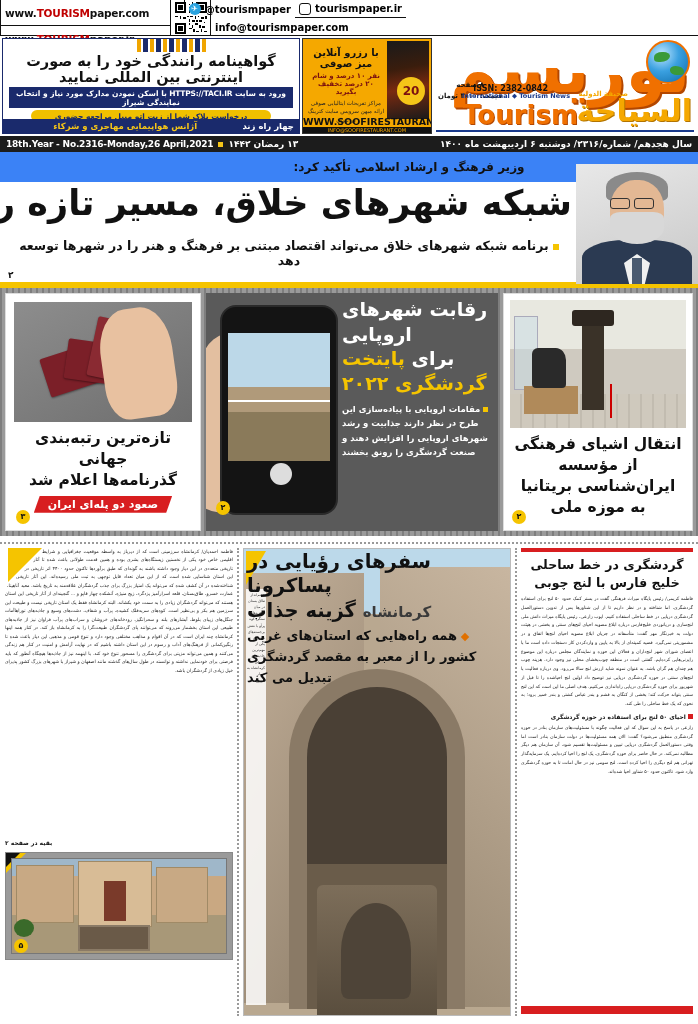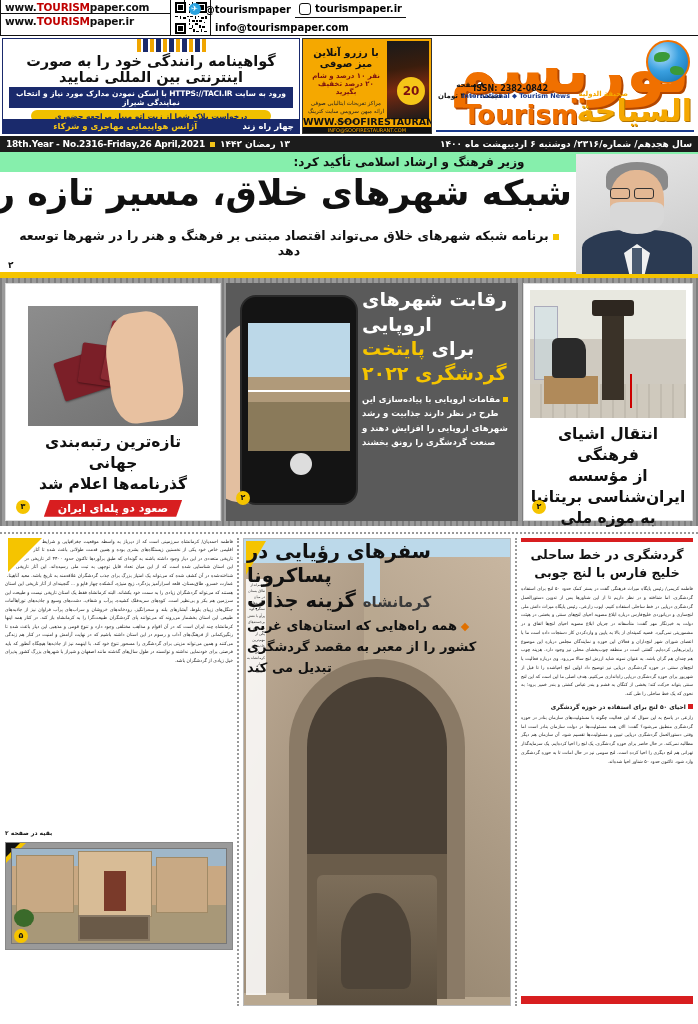--- a/index.html
+++ b/index.html
@@ -8,21 +8,21 @@
     background: #ffffff;
     font-family: "DejaVu Sans", "Liberation Sans", sans-serif;
     overflow: hidden;
   }
   .page { position: relative; width: 698px; height: 1024px; background: #fff; }
 
   
   .topstrip { display: flex; height: 36px; border-bottom: 1px solid #111; }
   .ts-left { width: 170px; border-left: 1px solid #111; }
   .ts-row {
-    height: 14px; display: flex; align-items: center; justify-content: flex-start;
+    height: 26px; display: flex; align-items: center; justify-content: flex-start;
     padding: 0 4px; font-size: 10.5px; font-weight: bold; color: #111;
     direction: ltr; border-bottom: 1px solid #111; letter-spacing: -.2px;
   }
   .ts-row:last-child { border-bottom: none; }
   .ts-row .hl { color: #c00000; }
   .qrbox { width: 40px; border-left: 1px solid #111; padding: 3px; display:flex; align-items:center; justify-content:center;}
   .qr { width: 32px; height: 32px; }
   .ts-mid { width: 196px; border-left: 1px solid #111; }
   .ts-soc { height: 18px; display: flex; align-items: center; gap: 4px; padding: 0 4px;
             font-size: 10px; font-weight: bold; direction: ltr; border-bottom: 1px solid #111; }
@@ -94,21 +94,21 @@
   .datebar { height: 16px; background:#1c1c1c; color:#fff; display:flex; align-items:center;
     padding: 0 6px; font-size: 9px; font-weight:bold; }
   .db-en { direction:ltr; flex:0 0 auto; letter-spacing:-.2px;}
   .db-sq { width:5px; height:5px; background:#f5c518; margin:0 5px; flex:0 0 auto;}
   .db-hijri { flex:0 0 auto; }
   .db-spacer { flex:1; }
   .db-fa { flex:0 0 auto; }
 
   
   .lead { position: relative; background:#fff; }
-  .lead-kicker { background:#86efac; height:20px; display:flex; align-items:center;
+  .lead-kicker { background:#3b82f6; height:30px; display:flex; align-items:center;
     justify-content:center; font-size:12px; font-weight:bold; color:#111; padding-left:120px;}
   .lead-body { position:relative; height:100px; }
   .lead-h1 { position:absolute; right:126px; left:6px; top:2px; text-align:center;
     font-size:35px; font-weight:bold; color:#111; letter-spacing:-1.5px; line-height:1.1; white-space:nowrap;}
   .lead-sub { position:absolute; right:126px; left:6px; bottom:14px; text-align:center;
     font-size:12.5px; font-weight:bold; color:#111; letter-spacing:-.3px;}
   .lead-sub .bullet { display:inline-block; width:6px; height:6px; background:#f5c400; margin-left:4px;}
   .lead-pg { position:absolute; left:8px; bottom:2px; font-size:9px; font-weight:bold; color:#111;}
   .lead-portrait { position:absolute; right:0; top:-18px; width:122px; height:120px; overflow:hidden;}
   .lp-bg { position:absolute; inset:0; background:linear-gradient(160deg,#e8e8e8,#c8c8c8);}
@@ -119,21 +119,21 @@
   .lp-hair { position:absolute; left:30px; top:8px; width:62px; height:30px; background:#8a8a8a; border-radius:50% 50% 20% 20%;}
   .lp-beard { position:absolute; left:34px; top:48px; width:54px; height:32px; background:#d8d8d8; border-radius:20% 20% 50% 50%;}
   .lp-gl { position:absolute; top:34px; width:20px; height:11px; border:1.5px solid #333; border-radius:3px;}
   .lp-gl.l { left:34px; } .lp-gl.r { left:58px; }
   .lead-rule { height:6px; background:#f5c400; }
 
   
   .triple { display:flex; height:248px; background:#9a9a9a; padding:5px; gap:5px;
     background-image: repeating-linear-gradient(90deg,#7e7e7e 0 2px,transparent 2px 6px); background-color:#9a9a9a;}
   .tp { position:relative; }
-  .tp-left { width:216px; background:#fff; border:1px solid #ddd; padding:22px; }
+  .tp-left { width:196px; background:#fff; border:1px solid #ddd; padding:8px; }
   .tp-photo1 { height:120px; background:linear-gradient(150deg,#8d8d8d,#6e6e6e); position:relative; overflow:hidden;}
   .pp { position:absolute; background:#7b1f28; border-radius:2px; box-shadow:0 1px 2px rgba(0,0,0,.4);}
   .pp1 { left:30px; top:48px; width:56px; height:40px; transform:rotate(-18deg);}
   .pp2 { left:52px; top:40px; width:56px; height:40px; transform:rotate(8deg);}
   .pp3 { left:78px; top:18px; width:44px; height:60px; transform:rotate(12deg); background:#8a2a32;}
   .pp3::after { content:""; position:absolute; left:10px; top:10px; width:22px; height:22px; border:1px solid #d8b070; border-radius:50%;}
   .hand { position:absolute; right:18px; top:6px; width:72px; height:110px; background:#e8c1a0;
     border-radius:40% 40% 30% 30%; transform:rotate(-8deg);}
   .tp-h { margin-top:6px; text-align:center; font-size:15.5px; font-weight:bold; color:#111; line-height:1.35; letter-spacing:-.5px;}
   .tp-badge { margin:5px auto 0; background:#d81e20; color:#fff; font-size:11px; font-weight:bold;
@@ -148,21 +148,21 @@
     background:linear-gradient(180deg,#bcd8e8 0 42%, #b09a7a 42% 62%, #8a7a5a 62% 100%);}
   .phone-scr::after { content:""; position:absolute; left:0; right:0; top:52%; height:2px; background:#fff;}
   .phone-shut { position:absolute; left:48px; bottom:28px; width:22px; height:22px; border-radius:50%; background:#ddd;}
   .fingers { position:absolute; left:-10px; top:40px; width:70px; height:180px; background:#e3bfa0; border-radius:30px; transform:rotate(6deg);}
   .tp-mid-txt { position:absolute; right:6px; top:4px; width:150px; text-align:left;}
   .tm-l { font-size:19px; font-weight:bold; color:#fff; line-height:1.3; letter-spacing:-.5px;}
   .tm-l.hl { color:#f5c400; font-size:19px;}
   .tm-body { margin-top:6px; font-size:8.5px; font-weight:bold; color:#fff; line-height:1.7; letter-spacing:-.2px;}
   .tm-body .bullet { display:inline-block; width:5px; height:5px; background:#f5c400;}
 
-  .tp-right { width:170px; background:#fff; border:1px solid #ddd; padding:6px;}
+  .tp-right { width:190px; background:#fff; border:1px solid #ddd; padding:6px;}
   .tp-photo2 { height:128px; background:linear-gradient(180deg,#e8e8e0 0 38%, #cfcac0 38% 100%); position:relative; overflow:hidden;}
   .mus-col { position:absolute; left:72px; top:14px; width:22px; height:96px; background:#3a3228;}
   .mus-cap { position:absolute; left:62px; top:10px; width:42px; height:16px; background:#2e2720; border-radius:3px;}
   .mus-lion { position:absolute; left:22px; top:48px; width:34px; height:40px; background:#2a2a2a; border-radius:6px 30% 4px 4px;}
   .mus-ped { position:absolute; left:14px; top:86px; width:54px; height:28px; background:#b08a5a;}
   .mus-case { position:absolute; left:4px; top:16px; width:24px; height:74px; background:rgba(200,220,230,.5); border:1px solid #aab;}
   .mus-floor { position:absolute; left:0; right:0; bottom:0; height:34px;
     background:repeating-linear-gradient(90deg,#cfc9bd 0 10px,#c2bcb0 10px 12px);}
   .mus-rope { position:absolute; left:100px; bottom:10px; width:2px; height:34px; background:#c00;}
 
@@ -347,21 +347,21 @@
         <span class="f3"></span>
       </div>
     </div>
   </div>
 
   <div class="datebar">
     <span class="db-fa">سال هجدهم/ شماره/۲۳۱۶/ دوشنبه ۶ اردیبهشت ماه ۱۴۰۰</span>
     <span class="db-spacer"></span>
     <span class="db-hijri">۱۳ رمضان ۱۴۴۲</span>
     <span class="db-sq"></span>
-    <span class="db-en">18th.Year - No.2316-Friday,26 April,2021</span>
+    <span class="db-en">18th.Year - No.2316-Monday,26 April,2021</span>
   </div>
 
   <div class="lead">
     <div class="lead-kicker">وزیر فرهنگ و ارشاد اسلامی تأکید کرد:</div>
     <div class="lead-body">
       <div class="lead-portrait">
         <div class="lp-bg"></div>
         <div class="lp-suit"></div>
           <div class="lp-shirt"></div>
           <div class="lp-tie"></div>

